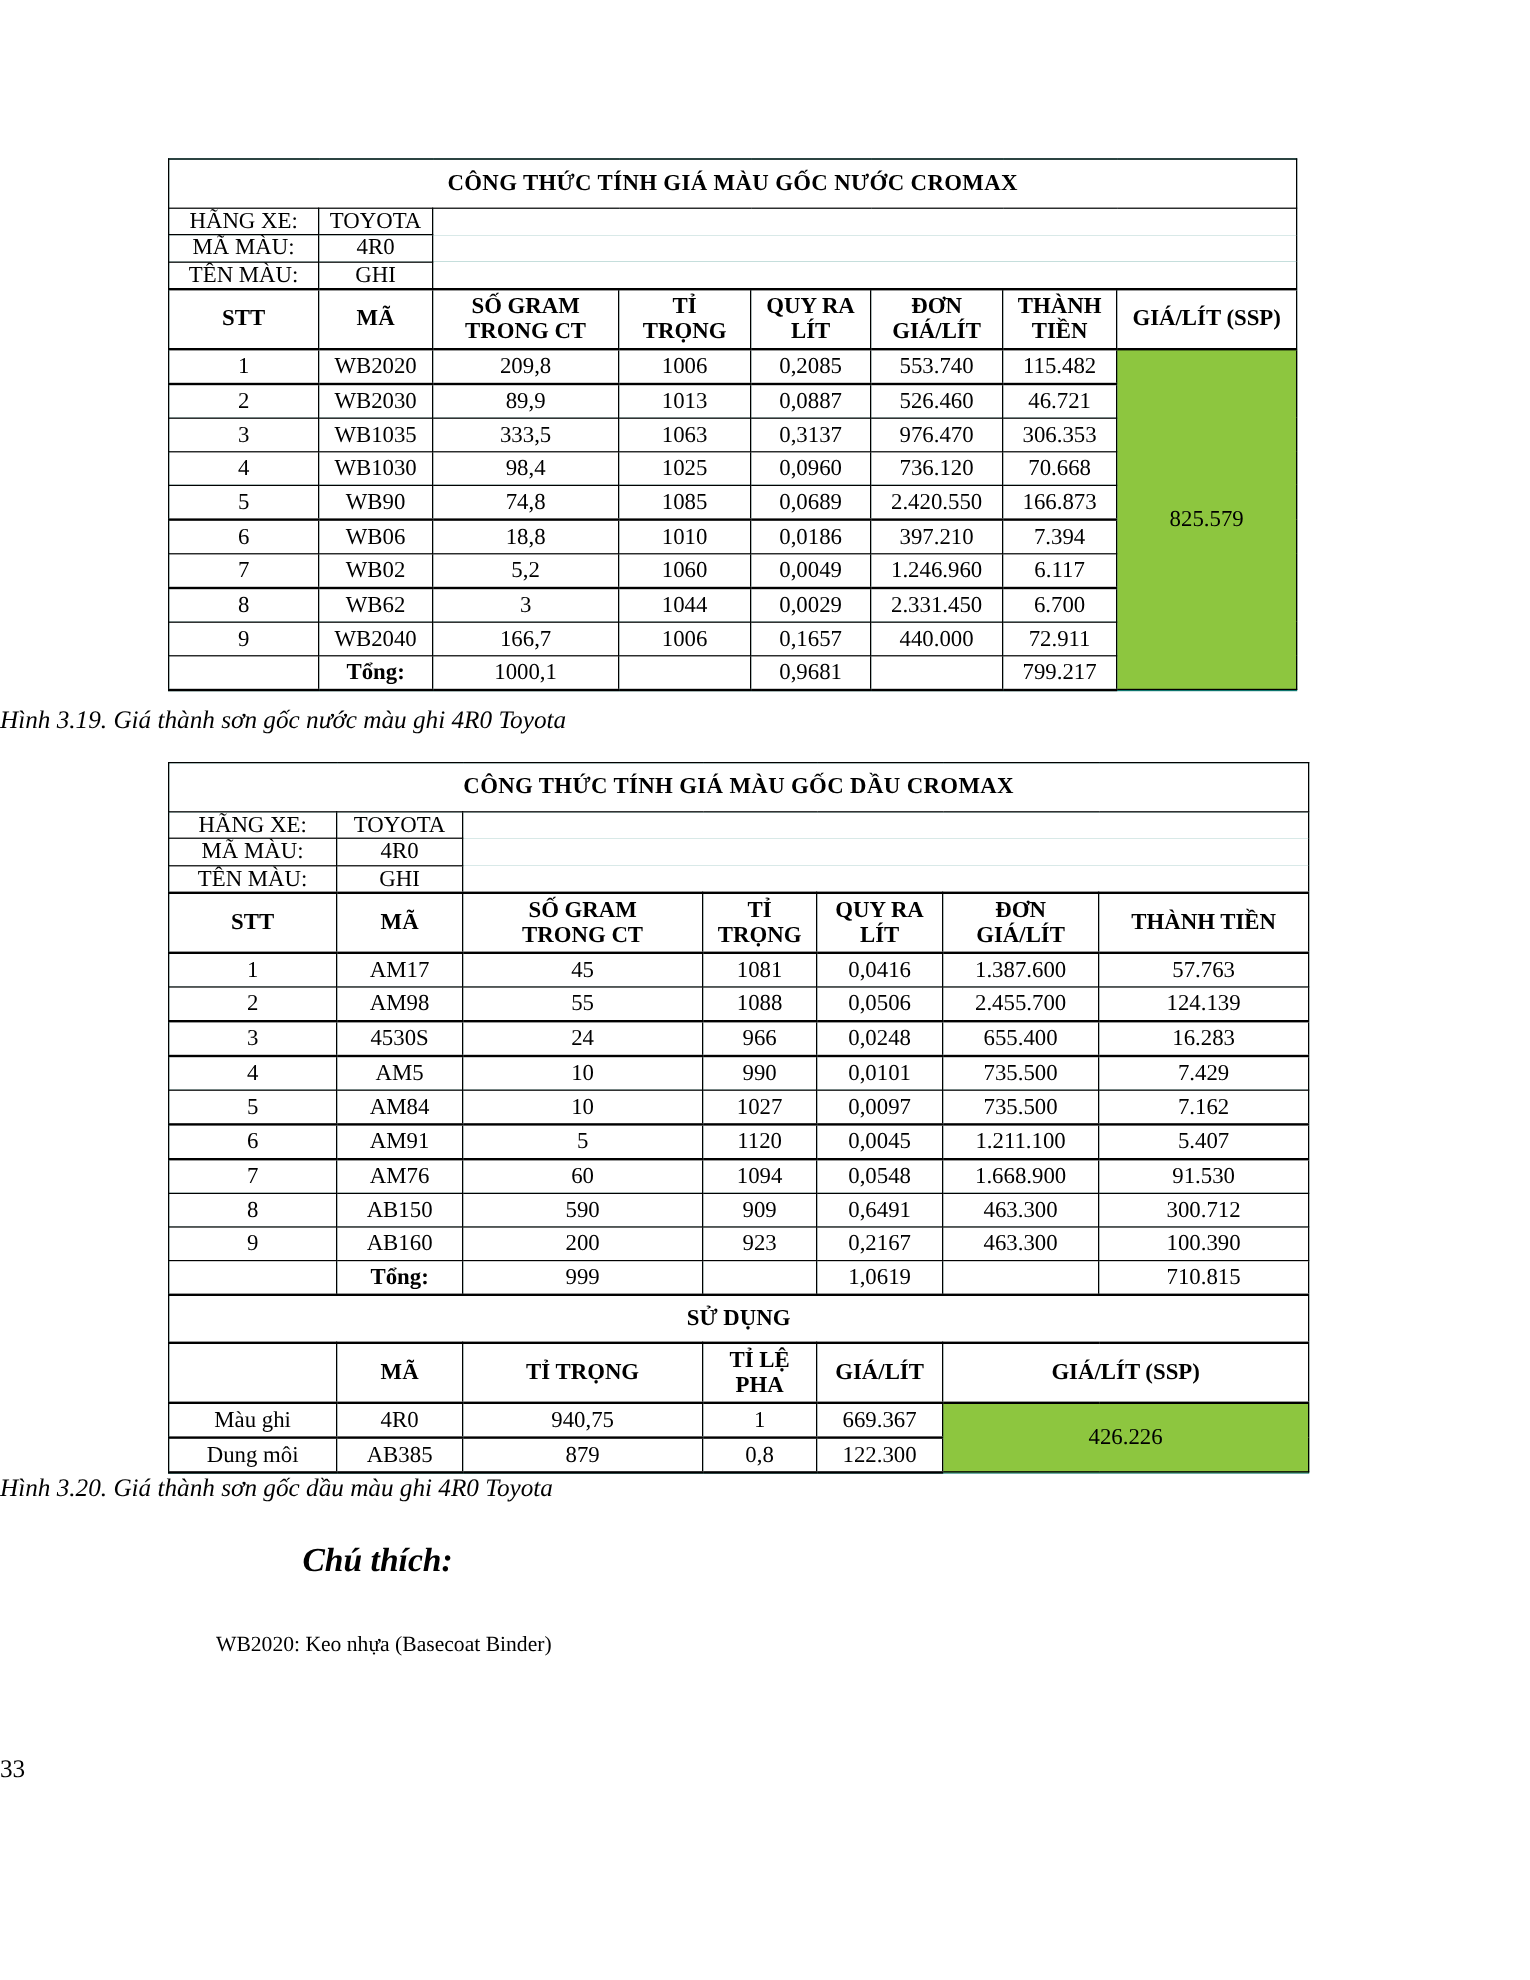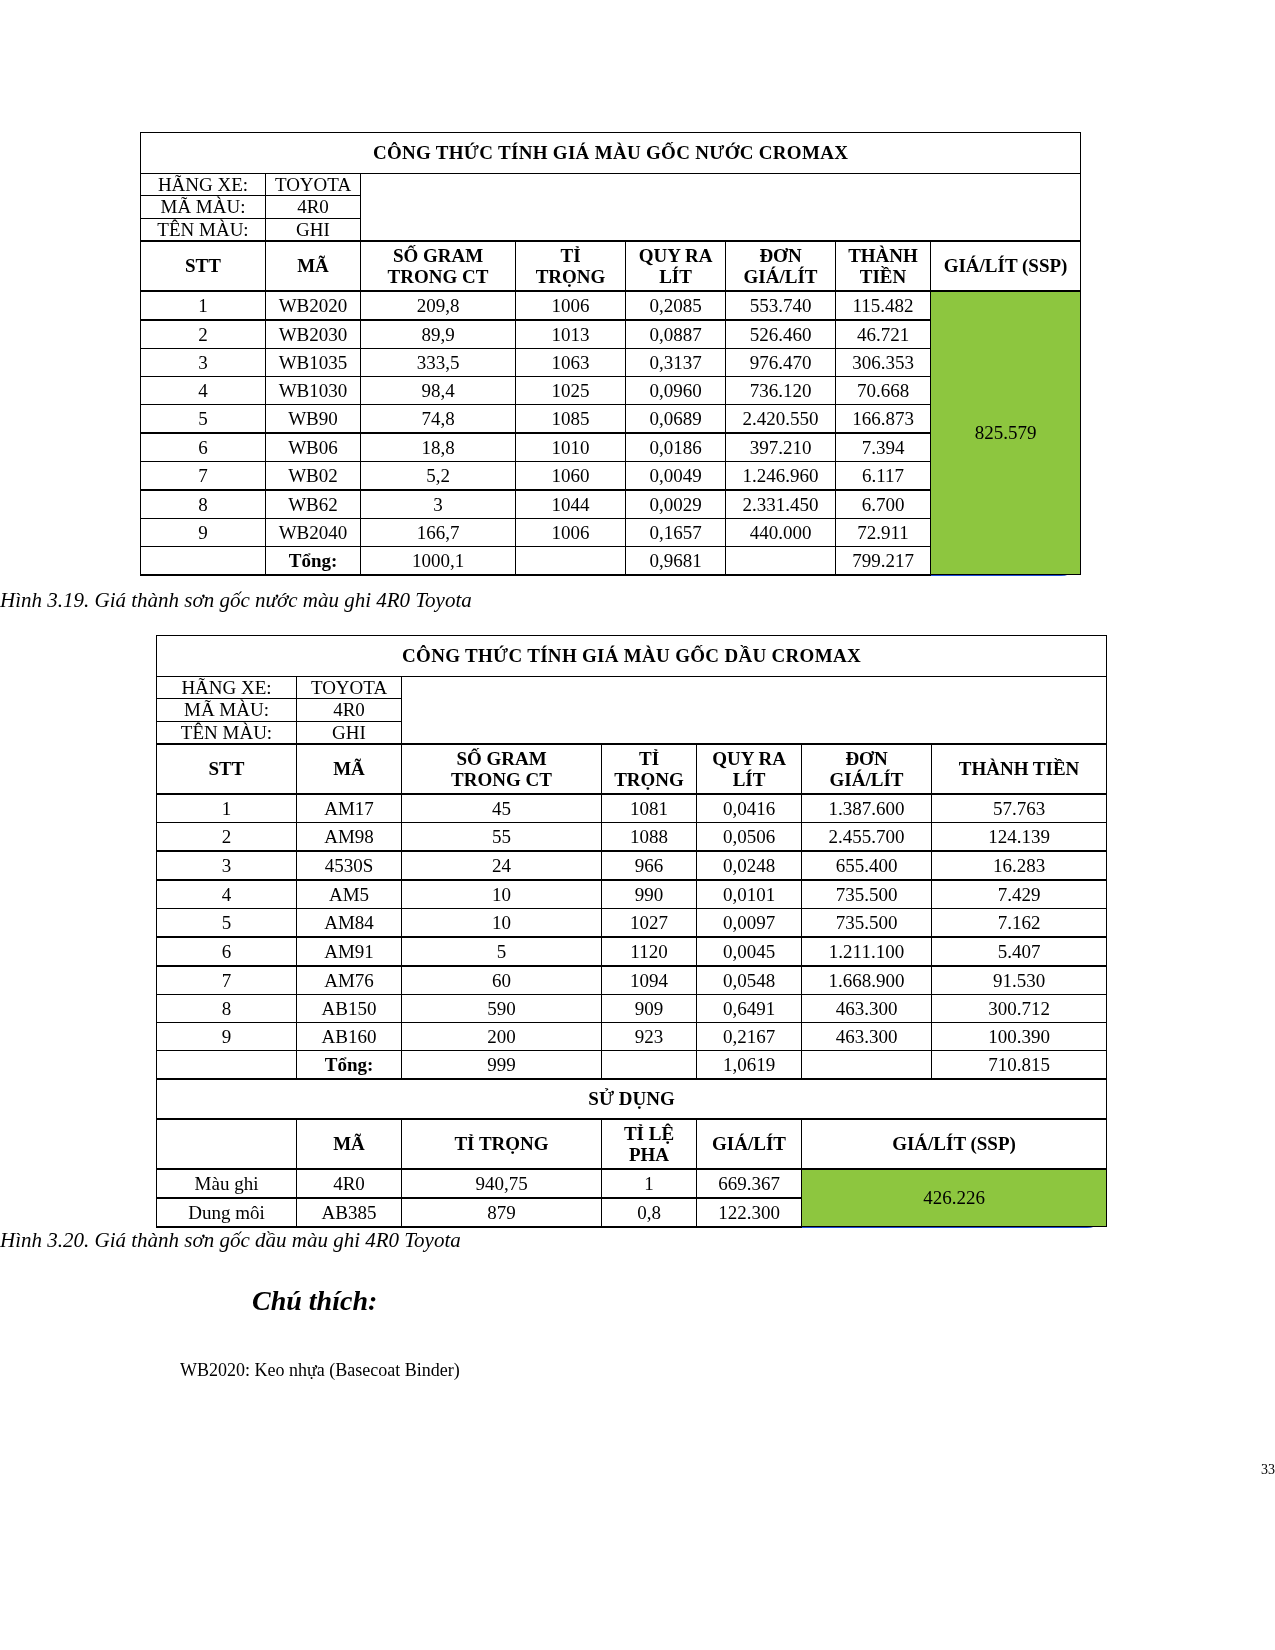--- a/index.html
+++ b/index.html
@@ -20,22 +20,21 @@
     left: 0; top: 0;
     width: 1275px;
     height: 1650px;
   }
 
   
   .xls {
     position: absolute;
     border-collapse: collapse;
     table-layout: fixed;
-    background: #1d4ed8;
-    border-radius: 20px;
+    background: #0f766e;
   }
   .xls td, .xls th {
     border: 1px solid #000000;
     padding: 0 4px;
     font-family: "Liberation Serif", "DejaVu Serif", serif;
     font-size: 19px;
     line-height: 1.12;
     text-align: center;
     vertical-align: middle;
     color: #000;
@@ -128,22 +127,22 @@
     font-weight: bold;
     font-size: 28px;
   }
   .note-line {
     position: absolute;
     font-size: 18px;
   }
   .pagenum {
     position: absolute;
     width: 100%;
-    text-align: right;
-    font-size: 14px;
+    text-align: left;
+    font-size: 21px;
   }
 </style>
 </head>
 <body>
 
 <div class="page">
 
   <table class="xls" id="t1" style="left:140px; top:132px; width:940px;">
     <colgroup>
       <col style="width:125px">
@@ -291,21 +290,21 @@
         <td></td>
         <td>0,9681</td>
         <td></td>
         <td>799.217</td>
       </tr>
     </tbody>
   </table>
 
   <div class="caption" style="top:588px;">Hình 3.19. Giá thành sơn gốc nước màu ghi 4R0 Toyota</div>
 
-  <table class="xls" id="t2" style="left:156px; top:635px; width:950px;">
+  <table class="xls" id="t2" style="left:140px; top:635px; width:950px;">
     <colgroup>
       <col style="width:140px">
       <col style="width:105px">
       <col style="width:200px">
       <col style="width:95px">
       <col style="width:105px">
       <col style="width:130px">
       <col style="width:175px">
     </colgroup>
     <tbody>

